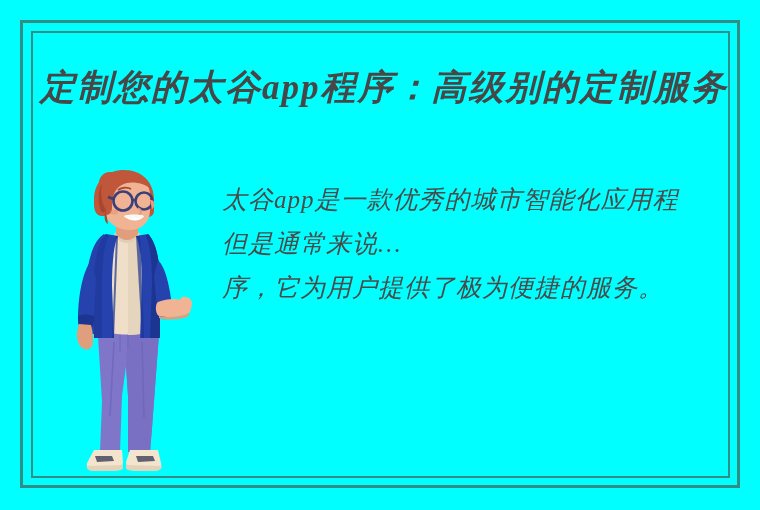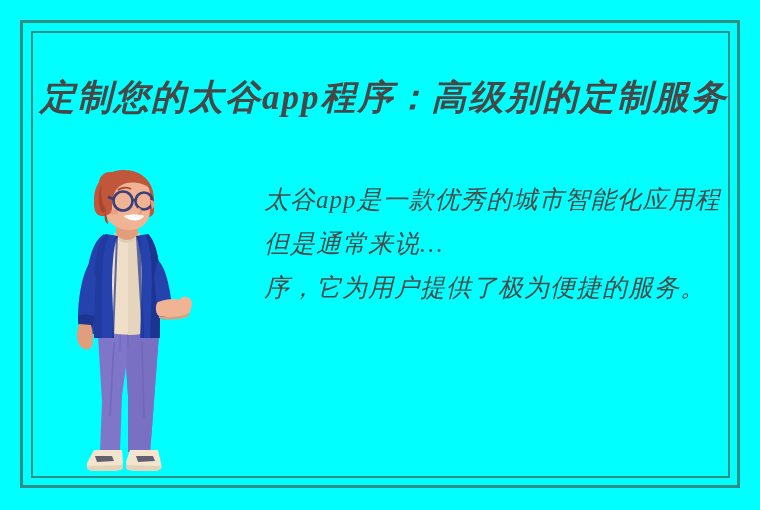--- a/index.html
+++ b/index.html
@@ -40,21 +40,21 @@
     height: 447px;
     border: 2px solid #2f8f86;
     box-sizing: border-box;
     pointer-events: none;
   }
 
   
   .headline {
     position: absolute;
     left: 40px;
-    top: 52px;
+    top: 42px;
     width: 690px;
     color: #474747;
     font-size: 35px;
     line-height: 46px;
     letter-spacing: 2px;
     font-style: italic;
     font-weight: 700;
     font-family: "Liberation Serif", "DejaVu Serif", serif;
     white-space: normal;
   }
@@ -68,21 +68,20 @@
     color: #4a4a4a;
     font-size: 25px;
     line-height: 44px;
     letter-spacing: 1px;
     font-style: italic;
     font-family: "Liberation Serif", "DejaVu Serif", serif;
   }
   .body-copy .line {
     display: block;
     white-space: nowrap;
-    margin-left: 42px;
   }
 
   
   .person {
     position: absolute;
     left: 62px;
     top: 166px;
     width: 130px;
     height: 312px;
   }

